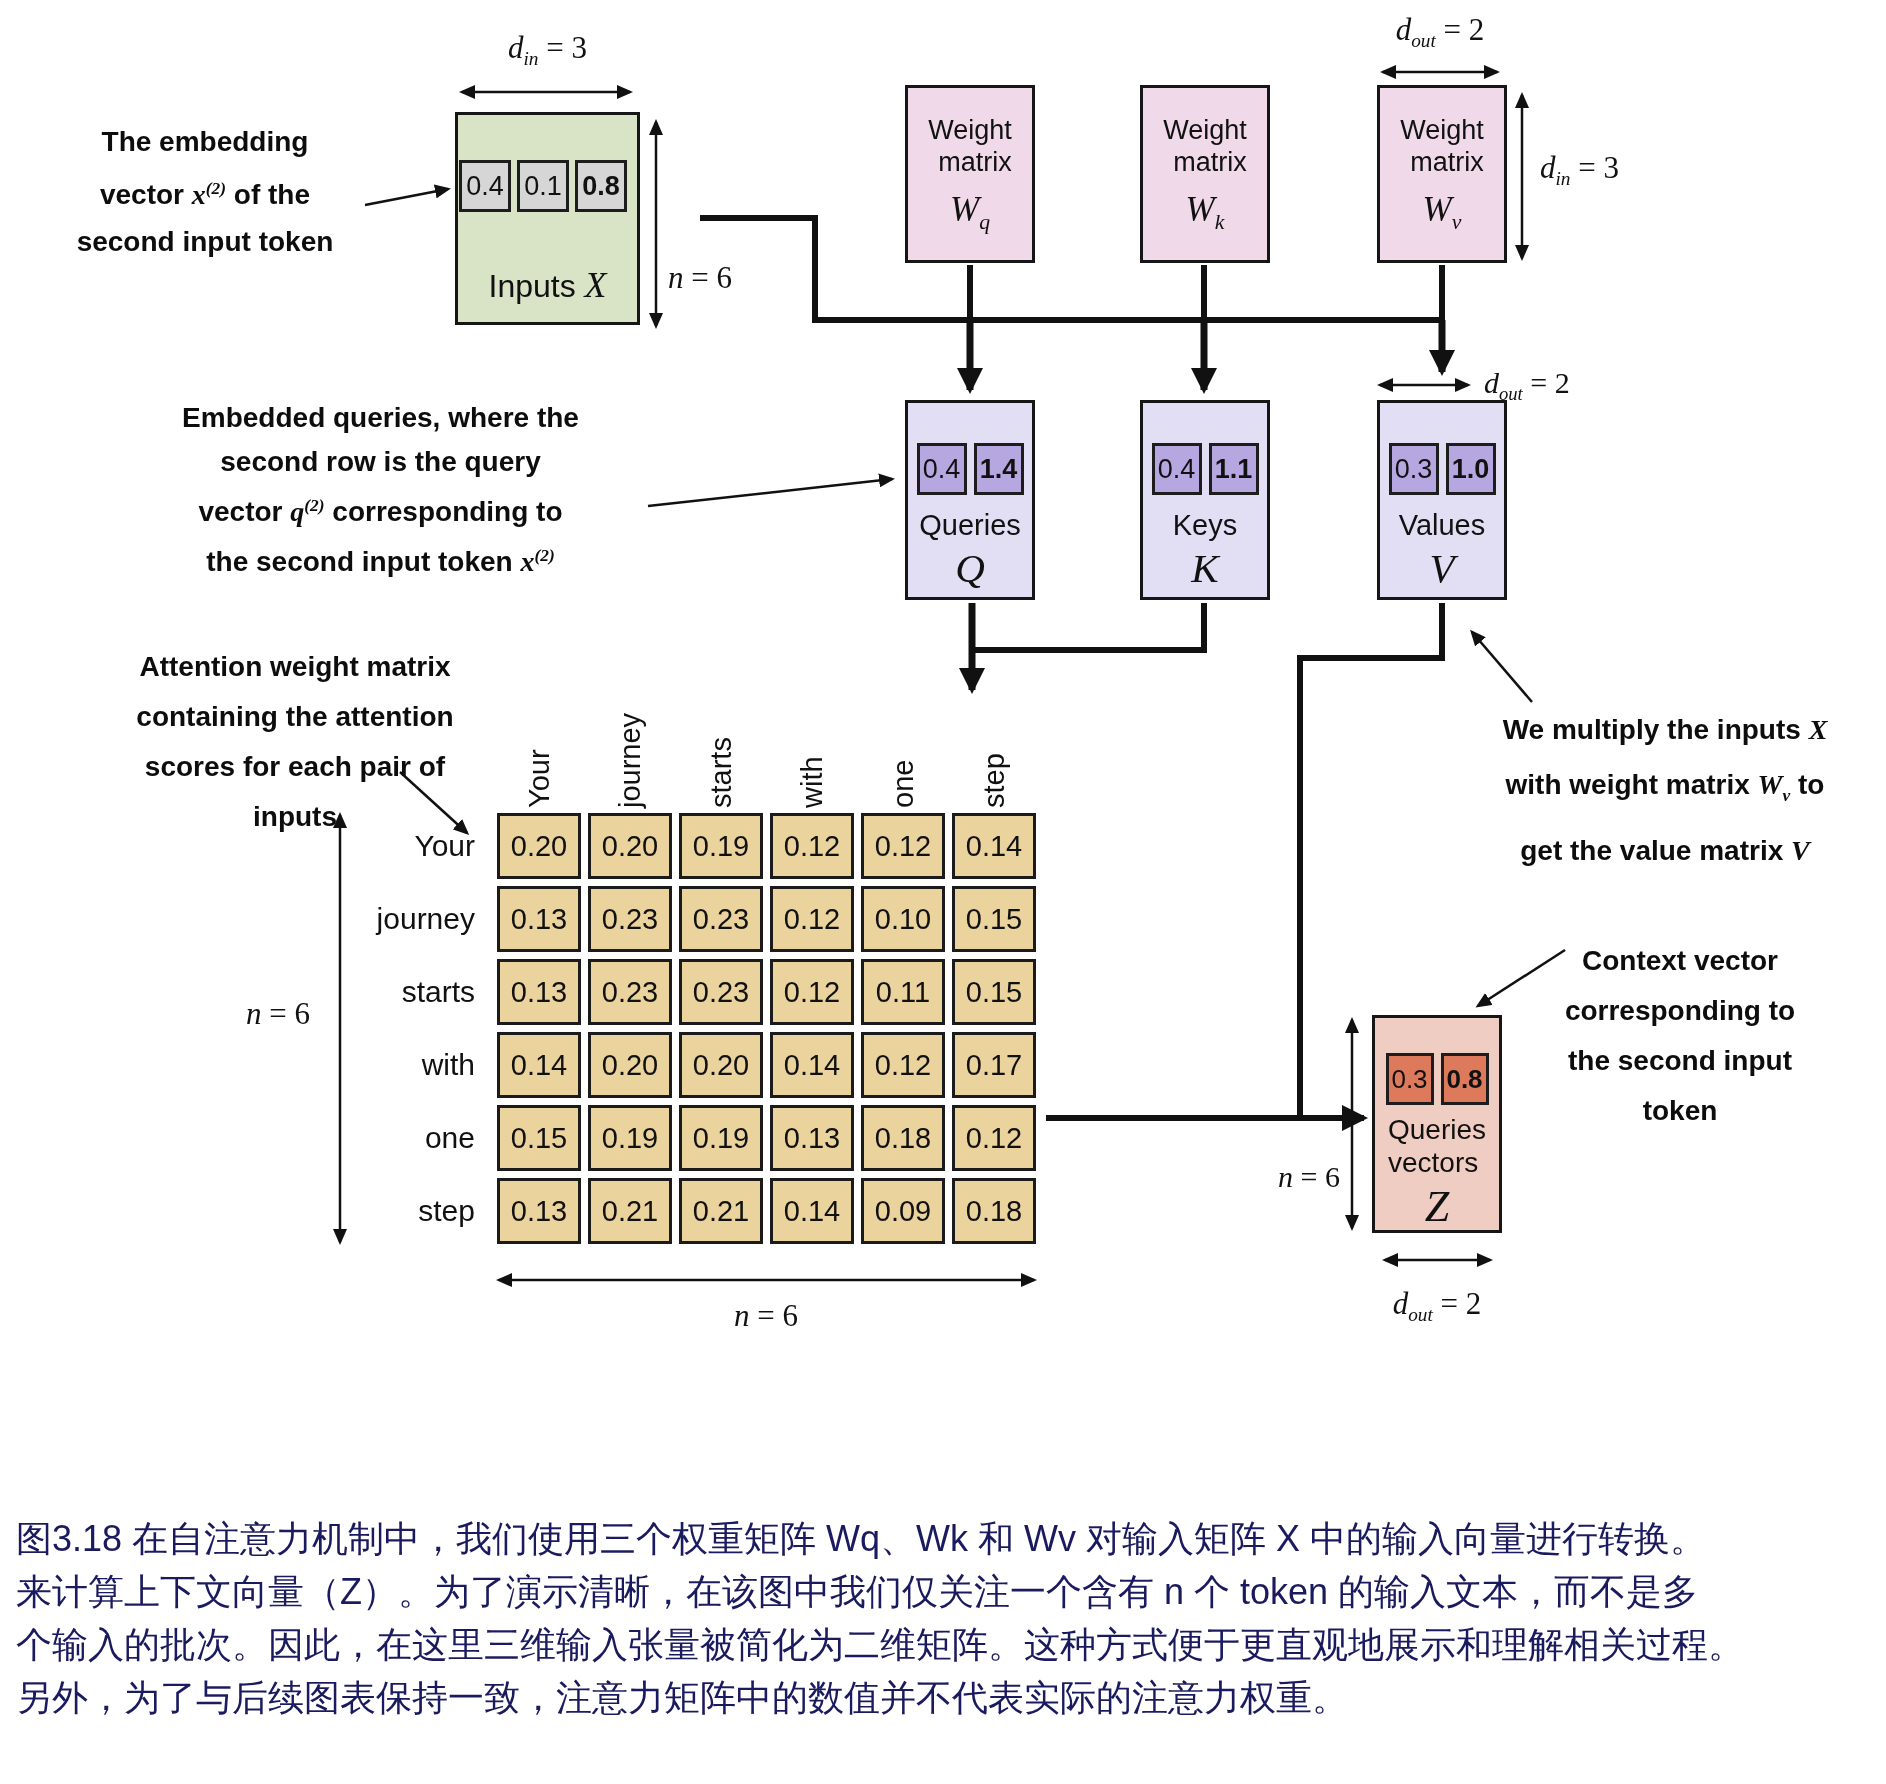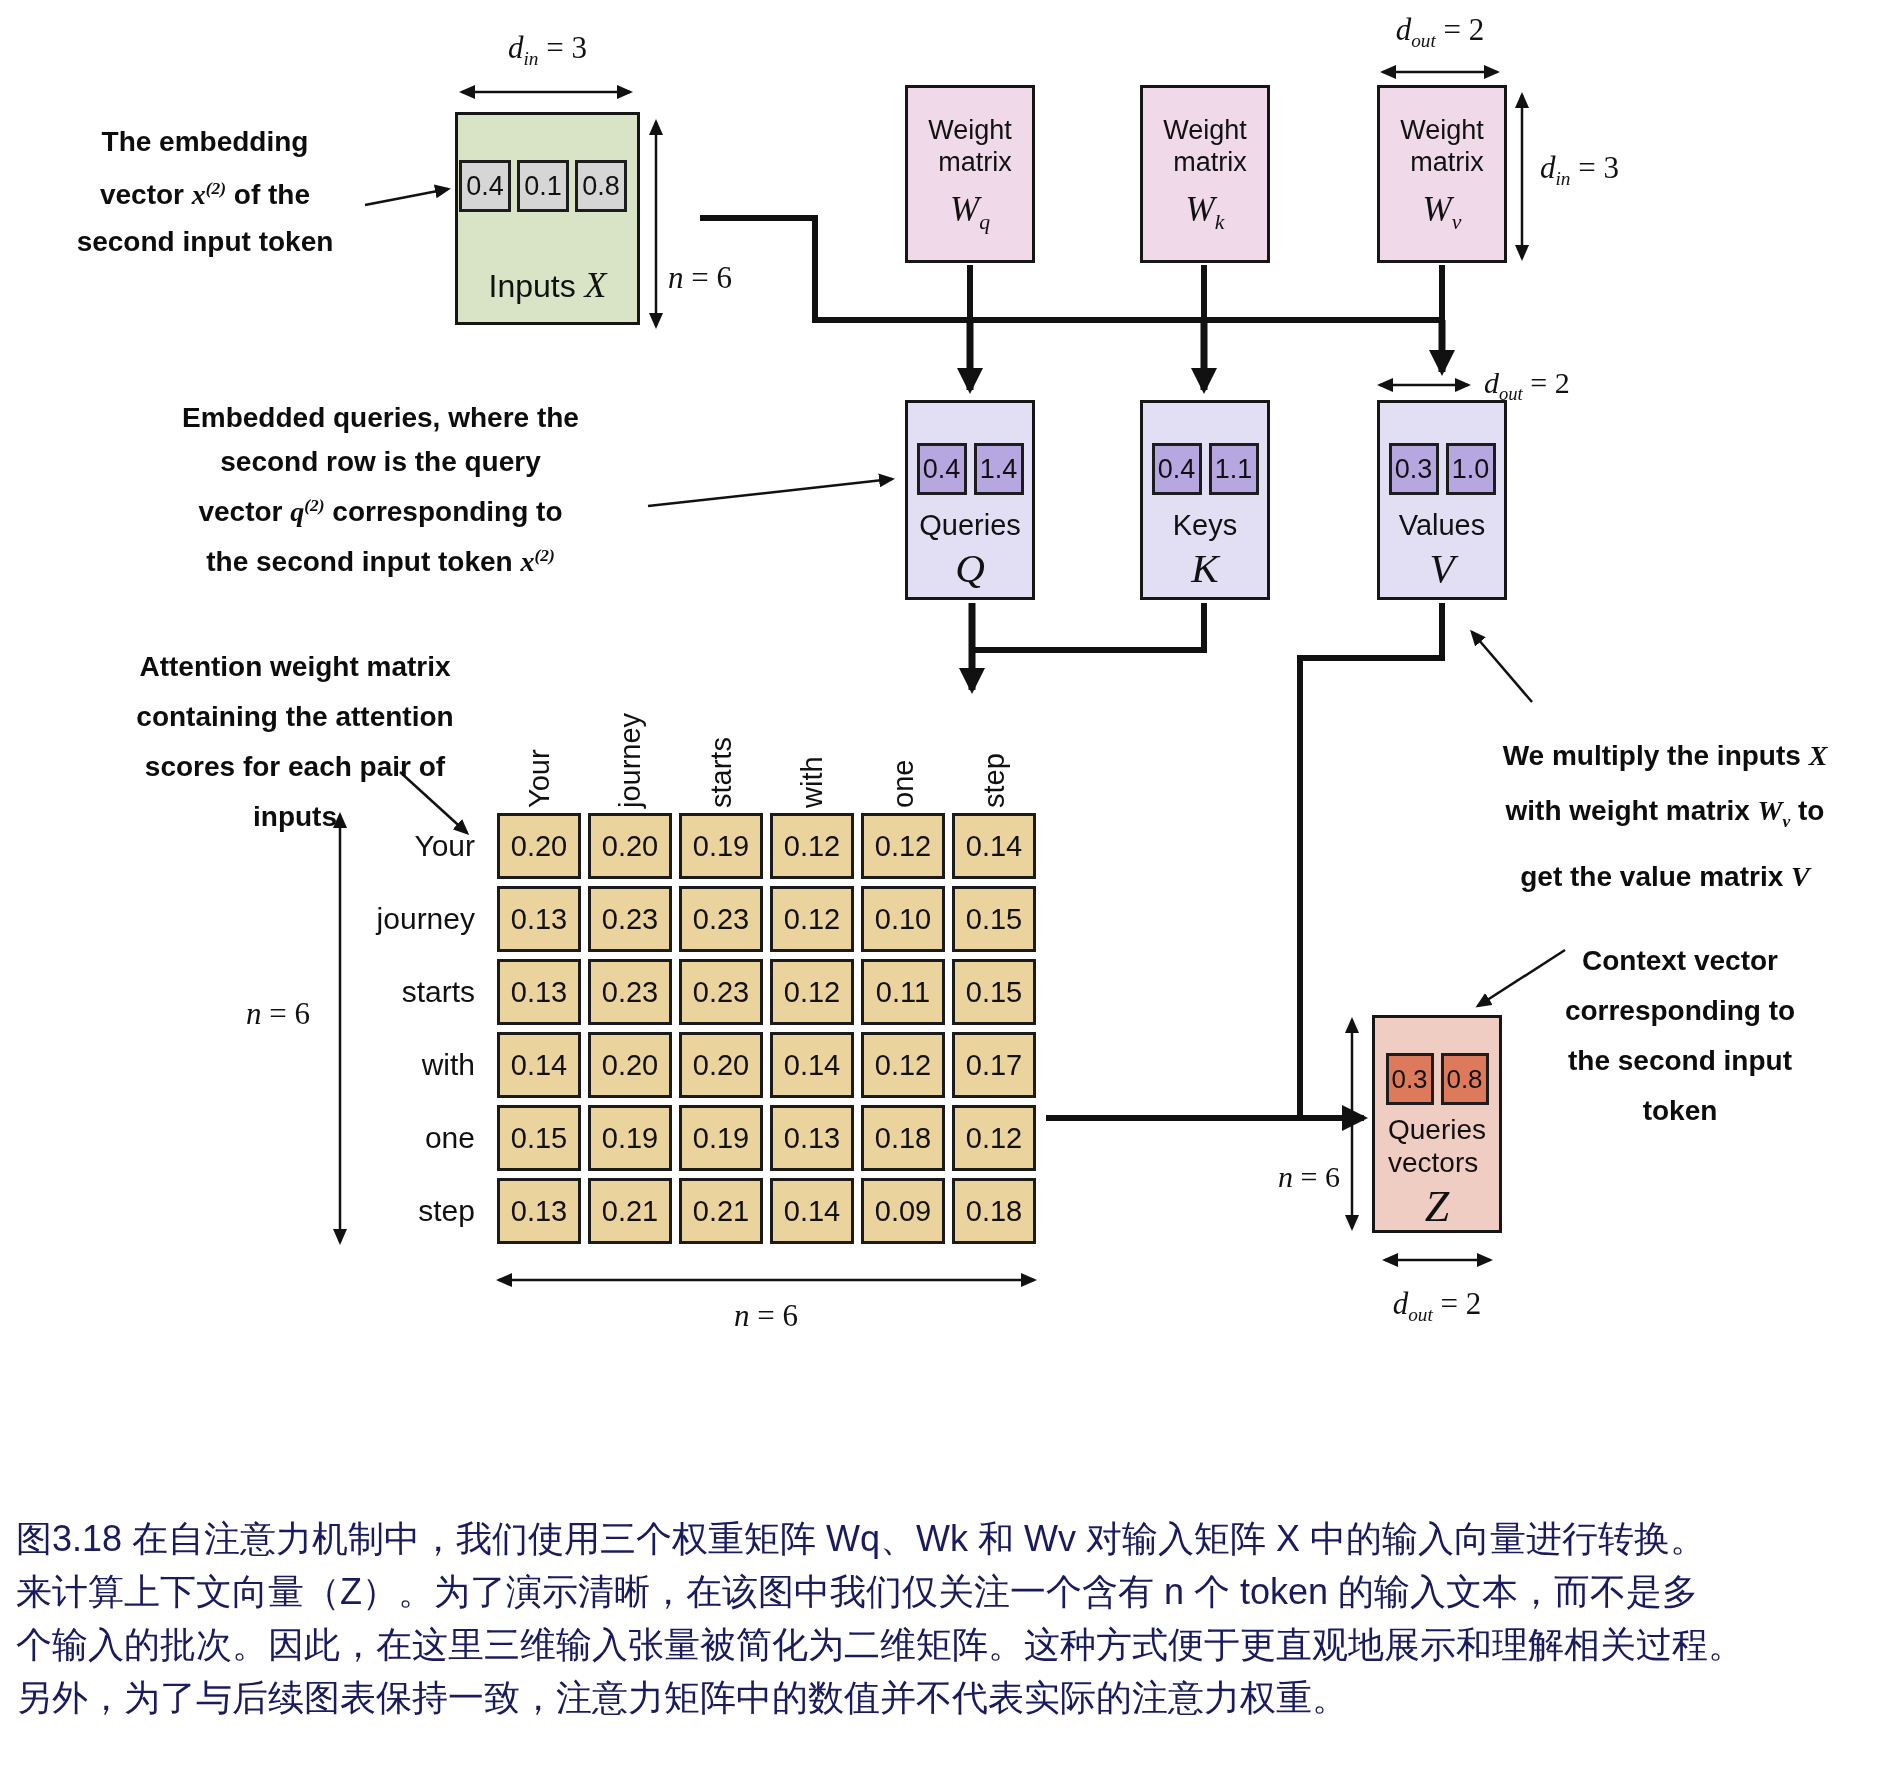--- a/index.html
+++ b/index.html
@@ -15,21 +15,21 @@
   .box-w { background:var(--weight-pink); justify-content:center; }
   .box-qkv { background:var(--qkv-lavender); }
   .box-z { background:var(--context-salmon); }
 
   .vrow { display:flex; }
   .vcell { box-sizing:border-box; border:3px solid #1d1d1d; display:flex; align-items:center;
            justify-content:center; font-size:27px; color:#111; }
   .cell-x { width:52px; height:52px; background:var(--cell-gray); margin-right:6px; }
   .cell-qkv { width:50px; height:52px; background:var(--qkv-purple); margin-right:7px; }
   .cell-z { width:48px; height:52px; background:var(--context-terracotta); margin-right:7px; font-size:26px; }
-  .vrow .vcell:last-child { margin-right:0; }
+  .vrow .vcell:last-child { margin-right:0;font-weight:bold; }
 
   .m { font-family:"Liberation Serif", serif; font-style:italic; }
   sup, sub { font-family:"Liberation Serif", serif; font-style:italic; font-size:0.62em; }
 
   .boxlabel { font-size:32px; color:#111; }
   .boxlabel .m { font-size:1.12em; }
   .wname { font-size:27px; line-height:32px; text-align:right; }
   .wsym { font-family:"Liberation Serif", serif; font-size:35px; margin-top:12px; }
   .qkvname { font-size:29px; margin-top:14px; }
   .qkvsym { font-family:"Liberation Serif", serif; font-size:41px; margin-top:2px; }
@@ -110,21 +110,21 @@
       <div class="t-line">second row is the query</div>
       <div class="t-line">vector <i class="m">q</i><sup>(2)</sup> corresponding to</div>
       <div class="t-line">the second input token <i class="m">x</i><sup>(2)</sup></div>
     </div>
   <div class="ann" id="ann-attn" style="left:85px; top:642px; width:420px; line-height:50px;">
       <div class="t-line">Attention weight matrix</div>
       <div class="t-line">containing the attention</div>
       <div class="t-line">scores for each pair of</div>
       <div class="t-line">inputs</div>
     </div>
-  <div class="ann" id="ann-multiply" style="left:1465px; top:728px; width:400px; line-height:55px;">
+  <div class="ann" id="ann-multiply" style="left:1465px; top:702px; width:400px; line-height:55px;">
       <div class="t-line">We multiply the inputs <i class="m">X</i></div>
       <div class="t-line">with weight matrix <i class="m">W</i><sub>v</sub> to</div>
       <div class="t-line">get the value matrix <i class="m">V</i></div>
     </div>
   <div class="ann" id="ann-context" style="left:1515px; top:936px; width:330px; line-height:50px;">
       <div class="t-line">Context vector</div>
       <div class="t-line">corresponding to</div>
       <div class="t-line">the second input</div>
       <div class="t-line">token</div>
     </div>

